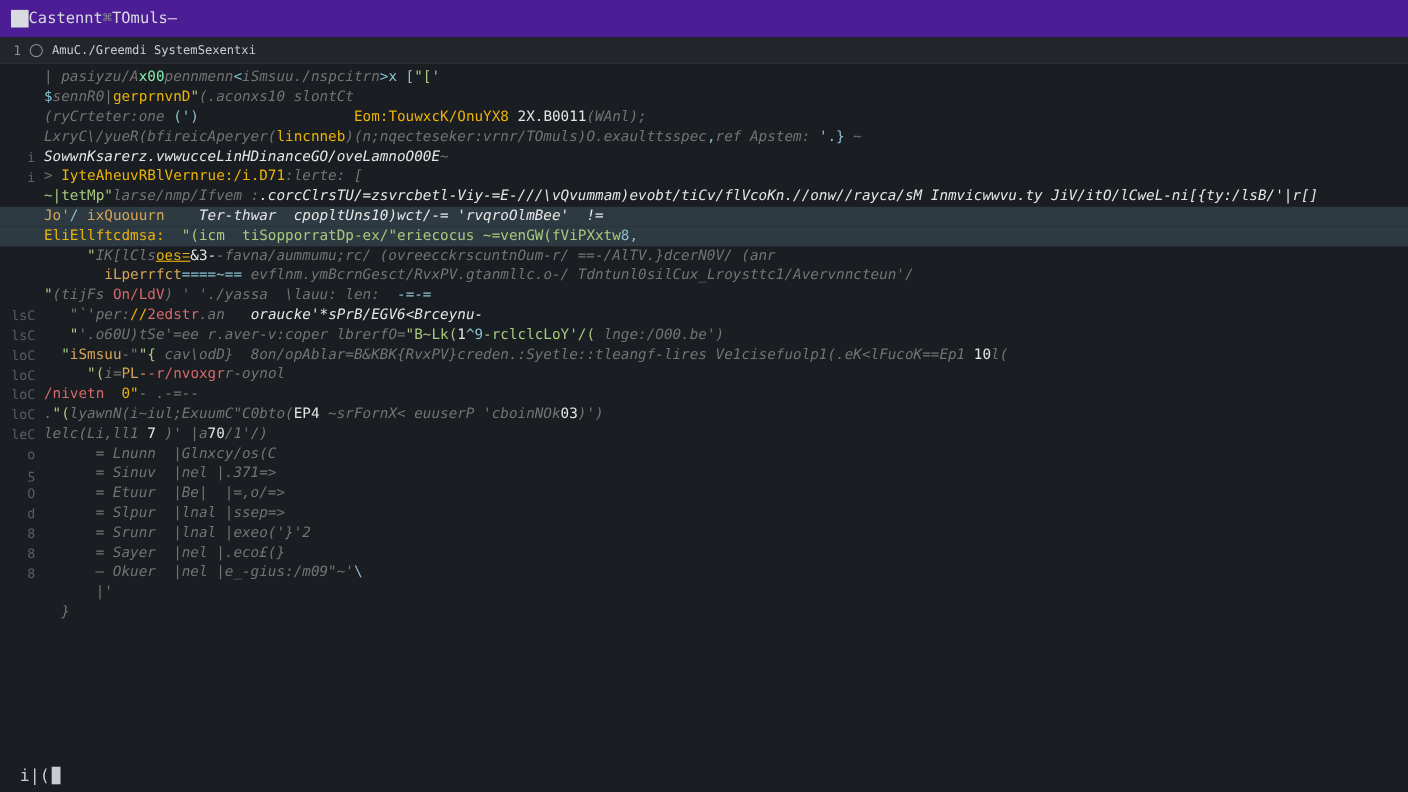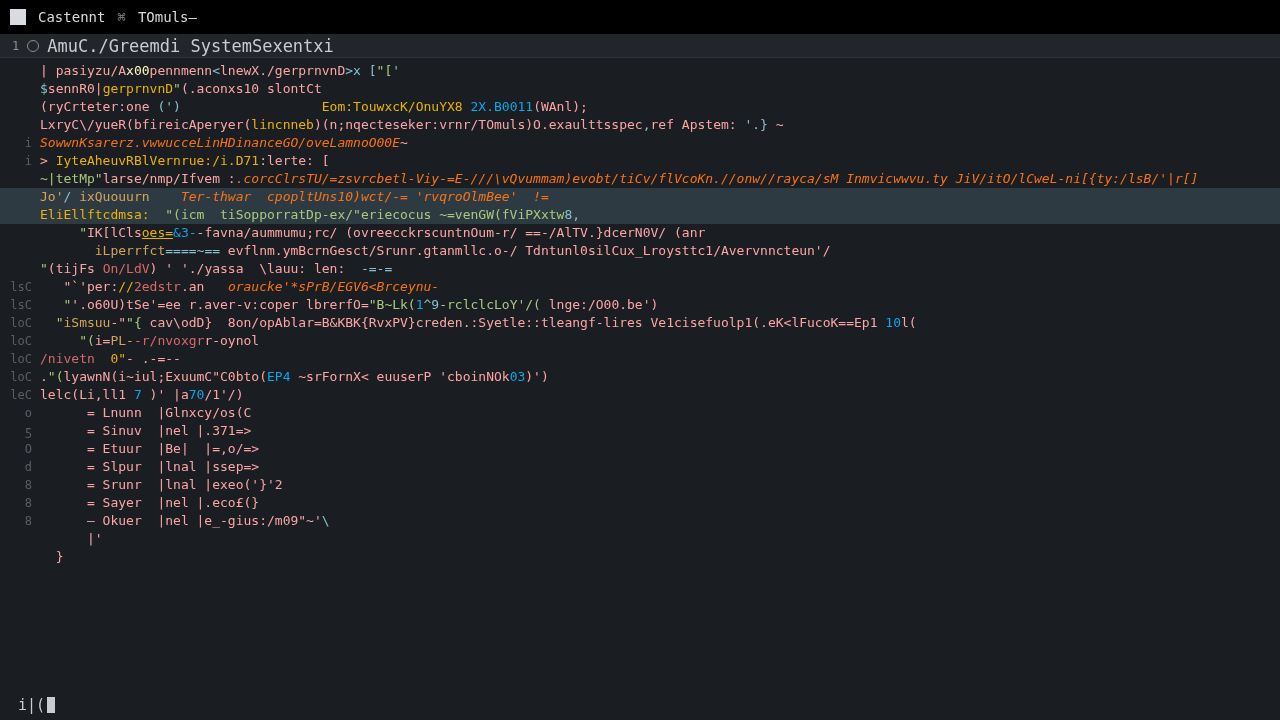--- a/index.html
+++ b/index.html
@@ -7,25 +7,24 @@
   width: 1280px;
   height: 720px;
   background: #1a1d21;
   font-family: 'Consolas', 'Monaco', monospace;
   font-size: 13px;
   color: #c8ccd0;
   overflow: hidden;
 }
 .titlebar {
   height: 34px;
-  background: #000000;
+  background: #4c1d95;
   display: flex;
   align-items: center;
   padding: 0 10px;
-  gap: 12px;
 }
 .titlebar-icon {
   width: 16px;
   height: 16px;
   background: #d8dce0;
   display: inline-block;
 }
 .titlebar-text { color: #d8dce0; font-size: 14px; }
 .titlebar-sep { color: #888; font-size: 14px; }
 .tabbar {
@@ -37,21 +36,21 @@
   gap: 8px;
   border-bottom: 1px solid #2e3238;
 }
 .tab-num { color: #8a8e94; font-size: 12px; }
 .tab-icon {
   width: 12px; height: 12px;
   border: 1px solid #8a8e94;
   border-radius: 50%;
   display: inline-block;
 }
-.tab-label { color: #c8ccd0; font-size: 17px; }
+.tab-label { color: #c8ccd0; font-size: 11px; }
 .editor {
   padding: 4px 0 0 0;
   height: calc(100% - 58px - 30px);
   overflow: hidden;
   position: relative;
 }
 .line {
   display: flex;
   min-height: 18px;
   line-height: 18px;
@@ -62,29 +61,29 @@
   text-align: right;
   padding-right: 8px;
   color: #5a5e64;
   font-size: 12px;
   flex-shrink: 0;
   user-select: none;
 }
 .code { flex: 1; white-space: pre; overflow: hidden; }
 .kw { color: #eab308; }
 .str { color: #a8c97f; }
-.num { color: #0ea5e9; }
-.comment { color: #f97316; font-style: italic; }
-.fn { color: #fef9c3; }
-.ident { color: #fca5a5; }
+.num { color: #e5e5e5; }
+.comment { color: #e5e5e5; font-style: italic; }
+.fn { color: #86efac; }
+.ident { color: #737373; font-style: italic; }
 .op { color: #88c0d0; }
 .err { color: #d46a6a; }
 .warn { color: #d4a556; }
 .hl { background: #2e3a42; align-items: flex-end; }
-.underline { text-decoration: underline; }
+.underline { text-decoration: underline; font-family: Liberation Mono, monospace; }
 .statusbar {
   position: absolute;
   bottom: 0;
   left: 0;
   right: 0;
   height: 30px;
   display: flex;
   align-items: center;
   padding: 0 18px;
   color: #c8ccd0;
@@ -110,31 +109,31 @@
   <span class="titlebar-text">TOmuls—</span>
 </div>
 
 <div class="tabbar">
   <span class="tab-num">1</span>
   <span class="tab-icon"></span>
   <span class="tab-label">AmuC./Greemdi SystemSexentxi</span>
 </div>
 
 <div class="editor" id="editor">
-    <div class="line"><div class="gutter"></div><div class="code"><span class="ident">| pasiyzu/A</span><span class="fn">x00</span><span class="ident">pennmenn</span><span class="op">&lt;</span><span class="ident">lnewX./gerprnvnD</span><span class="op">&gt;x [</span><span class="str">"[</span><span class="op">'</span></div></div>
+    <div class="line"><div class="gutter"></div><div class="code"><span class="ident">| pasiyzu/A</span><span class="fn">x00</span><span class="ident">pennmenn</span><span class="op">&lt;</span><span class="ident">iSmsuu./nspcitrn</span><span class="op">&gt;x [</span><span class="str">"[</span><span class="op">'</span></div></div>
     <div class="line"><div class="gutter"></div><div class="code"><span class="op">$</span><span class="ident">sennR0|</span><span class="kw">gerprnvnD</span><span class="str">"</span><span class="ident">(.aconxs10 slontCt</span></div></div>
     <div class="line"><div class="gutter"></div><div class="code"><span class="ident">(ryCrteter:one </span><span class="op">(')</span><span class="ident">                  </span><span class="kw">Eom:TouwxcK/OnuYX8 </span><span class="num">2X.B0011</span><span class="ident">(WAnl);</span></div></div>
     <div class="line"><div class="gutter"></div><div class="code"><span class="ident">LxryC\/yueR(bfireicAperyer(</span><span class="kw">lincnneb</span><span class="ident">)(n;nqecteseker:vrnr/TOmuls)O.exaulttsspec</span><span class="op">,</span><span class="ident">ref Apstem: </span><span class="op">'.}</span><span class="ident"> ~</span></div></div>
     <div class="line"><div class="gutter">i</div><div class="code"><span class="comment">SowwnKsarerz.vwwucceLinHDinanceGO/oveLamnoO00E</span><span class="ident">~</span></div></div>
     <div class="line"><div class="gutter">i</div><div class="code"><span class="ident">&gt;</span><span class="kw"> IyteAheuvRBlVernrue:/i.D71</span><span class="ident">:lerte: [</span></div></div>
     <div class="line"><div class="gutter"></div><div class="code"><span class="str">~|tetMp"</span><span class="ident">larse/nmp/Ifvem :</span><span class="comment">.corcClrsTU/=zsvrcbetl-Viy-=E-///\vQvummam)evobt/tiCv/flVcoKn.//onw//rayca/sM </span><span class="comment">Inmvicwwvu.ty JiV/itO/lCweL-ni[{ty:/lsB/'|r[]</span></div></div>
     <div class="line hl"><div class="gutter"></div><div class="code"><span class="warn">Jo'</span><span class="op">/</span><span class="warn"> ixQuouurn</span><span class="ident">    </span><span class="comment">Ter-thwar  cpopltUns10)wct/-= 'rvqroOlmBee'  !=</span></div></div>
     <div class="line hl"><div class="gutter"></div><div class="code"><span class="kw">EliEllftcdmsa:</span><span class="ident">  </span><span class="str">"(icm  tiSopporratDp-ex/"eriecocus ~=venGW(fViPXxtw</span><span class="op">8,</span></div></div>
     <div class="line"><div class="gutter"></div><div class="code"><span class="ident">     </span><span class="str">"</span><span class="ident">IK[lCls</span><span class="kw underline">oes=</span><span class="num">&amp;3-</span><span class="ident">-favna/aummumu;rc/ (ovreecckrscuntnOum-r/ ==-/AlTV.}dcerN0V/ (anr</span></div></div>
-    <div class="line"><div class="gutter"></div><div class="code"><span class="ident">       </span><span class="warn">iLperrfct</span><span class="op">====~==</span><span class="ident"> evflnm.ymBcrnGesct/Srunr.gtanmllc.o-/ Tdntunl0silCux_Lroysttc1/Avervnncteun'/</span></div></div>
+    <div class="line"><div class="gutter"></div><div class="code"><span class="ident">       </span><span class="warn">iLperrfct</span><span class="op">====~==</span><span class="ident"> evflnm.ymBcrnGesct/RvxPV.gtanmllc.o-/ Tdntunl0silCux_Lroysttc1/Avervnncteun'/</span></div></div>
     <div class="line"><div class="gutter"></div><div class="code"><span class="str">"</span><span class="ident">(tijFs </span><span class="err">On/LdV</span><span class="ident">) ' './yassa </span><span class="ident"> \lauu: </span><span class="ident">len:  </span><span class="op">-=-=</span></div></div>
     <div class="line"><div class="gutter">lsC</div><div class="code"><span class="ident">   </span><span class="ident">"`</span><span class="ident">'per:</span><span class="kw">//</span><span class="err">2edstr</span><span class="ident">.an   </span><span class="comment">oraucke'*sPrB/EGV6&lt;Brceynu-</span></div></div>
     <div class="line"><div class="gutter">lsC</div><div class="code"><span class="ident">   </span><span class="str">"</span><span class="ident">'.o60U)tSe'=ee r.aver-v:coper lbrerfO=</span><span class="str">"B~Lk(</span><span class="num">1</span><span class="op">^9</span><span class="str">-rclclcLoY'/(</span><span class="ident"> lnge:/O00.be')</span></div></div>
     <div class="line"><div class="gutter">loC</div><div class="code"><span class="ident">  </span><span class="str">"</span><span class="warn">iSmsuu</span><span class="ident">-"</span><span class="str">"{</span><span class="ident"> cav\odD}  8on/opAblar=B&amp;KBK{RvxPV}creden.:Syetle:</span><span class="ident">:tleangf-lires Ve1cisefuolp1(.eK&lt;lFucoK==Ep1 </span><span class="num">10</span><span class="ident">l(</span></div></div>
     <div class="line"><div class="gutter">loC</div><div class="code"><span class="ident">     </span><span class="str">"(</span><span class="ident">i=</span><span class="warn">PL-</span><span class="err">-r/nvoxgr</span><span class="ident">r-oynol</span></div></div>
     <div class="line"><div class="gutter">loC</div><div class="code"><span class="err">/nivetn</span><span class="ident">  </span><span class="kw">0"</span><span class="ident">- .-=--</span></div></div>
     <div class="line"><div class="gutter">loC</div><div class="code"><span class="ident">.</span><span class="str">"(</span><span class="ident">lyawnN(i~iul;ExuumC"C0bto(</span><span class="num">EP4</span><span class="ident"> ~srFornX&lt; euuserP 'cboinNOk</span><span class="num">03</span><span class="ident">)')</span></div></div>
     <div class="line"><div class="gutter">leC</div><div class="code"><span class="ident">lelc(Li,ll1 </span><span class="num">7</span><span class="ident"> )' |a</span><span class="num">70</span><span class="ident">/1'/)</span></div></div>
     <div class="line"><div class="gutter">o</div><div class="code"><span class="ident">      = Lnunn  |Glnxcy/os(C</span></div></div>
     <div class="line"><div class="gutter">ƽ</div><div class="code"><span class="ident">      = Sinuv  |nel |.371=&gt;</span></div></div>

